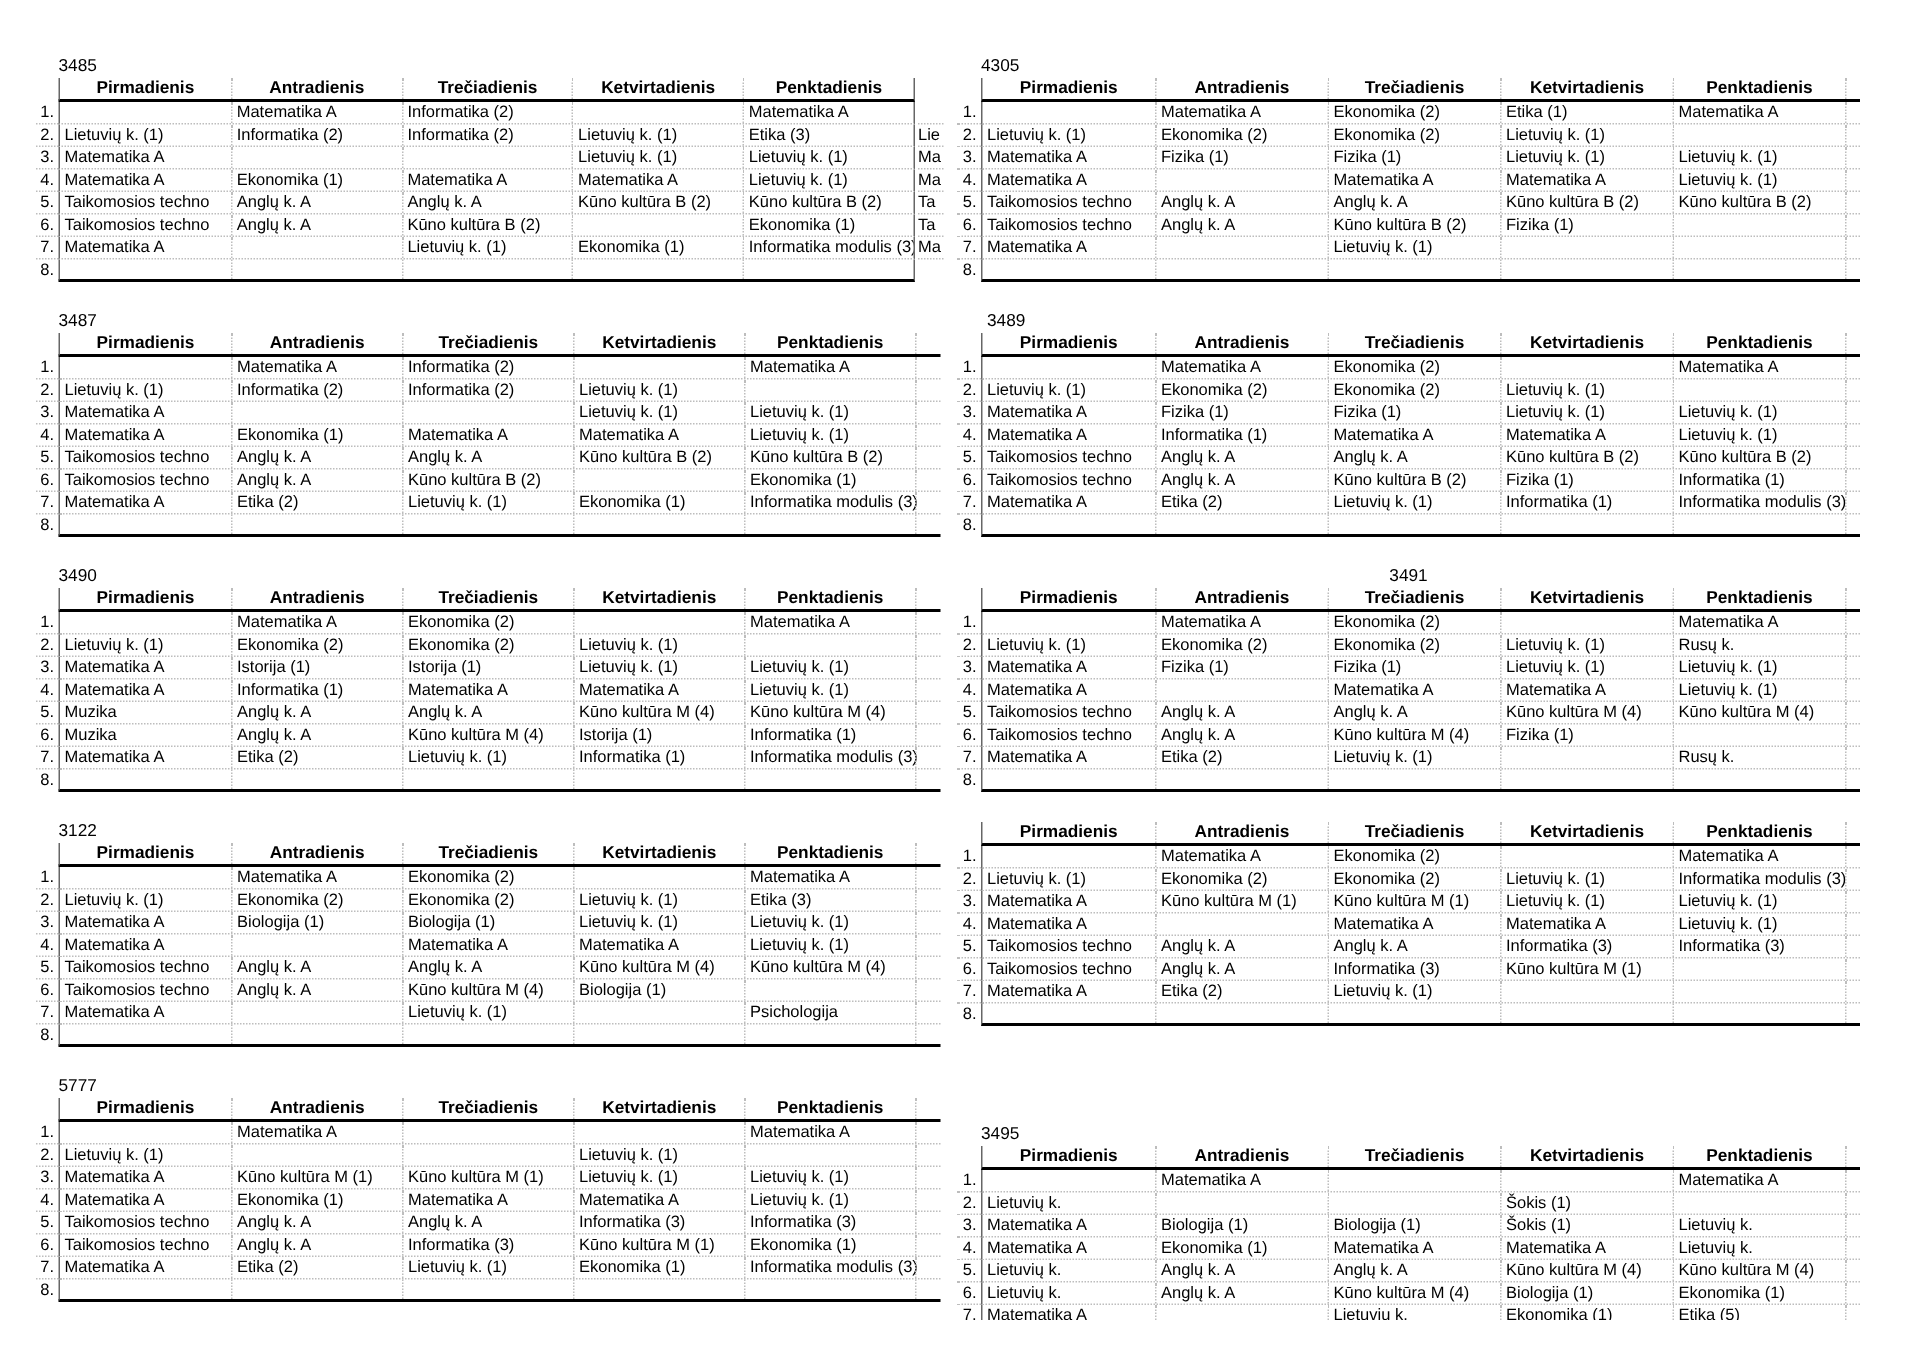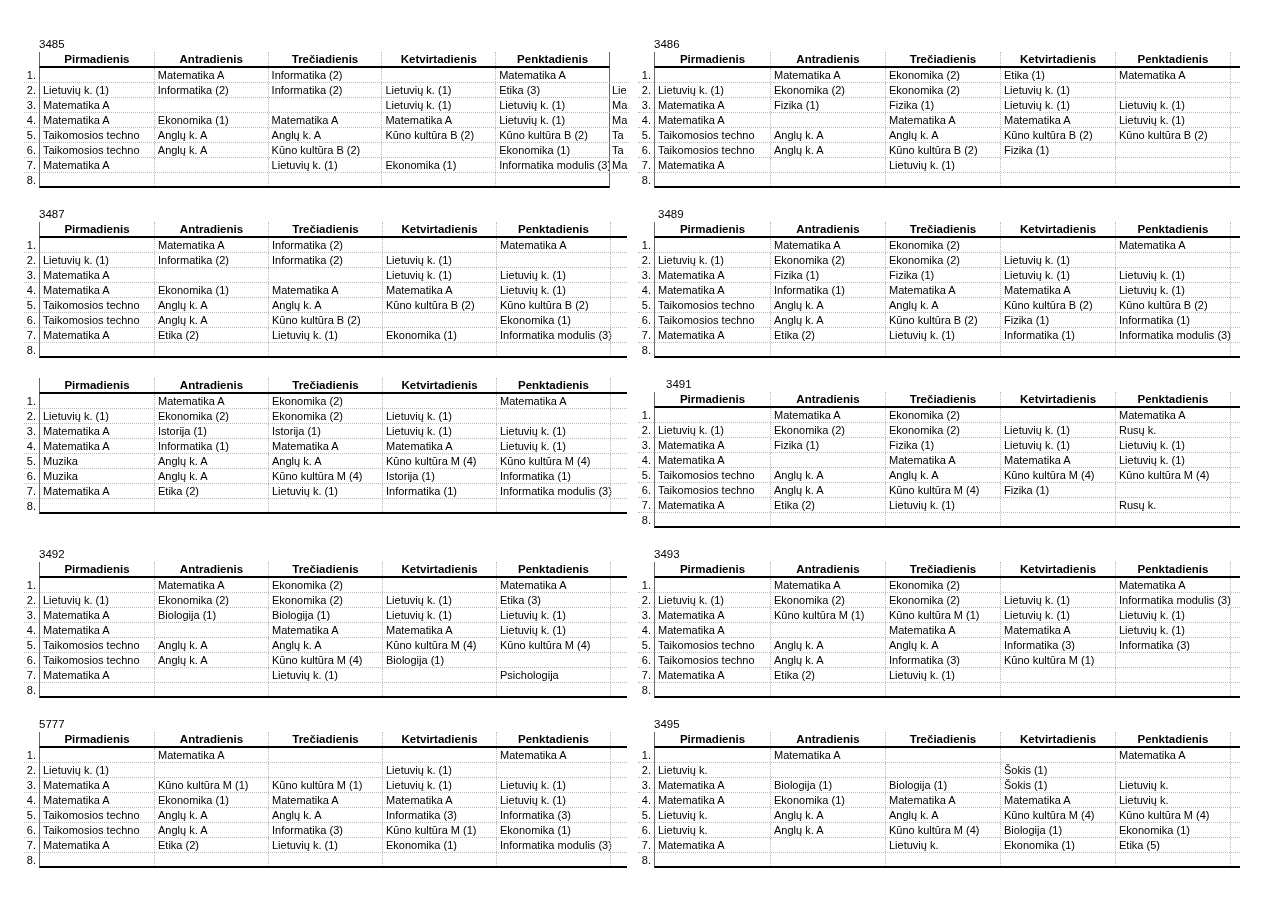--- a/index.html
+++ b/index.html
@@ -139,21 +139,21 @@
         <div class="frag">Lie</div>
         <div class="frag">Ma</div>
         <div class="frag">Ma</div>
         <div class="frag">Ta</div>
         <div class="frag">Ta</div>
         <div class="frag">Ma</div>
         <div class="frag"></div>
       </div>
       <div class="rwrap">
         <div class="tbl rt" style="left: 0px;">
-          <div class="title" style="margin-left: 16px;">3486</div>
+          <div class="title" style="margin-left: 16px;">4305</div>
           <div class="row header">
             <div class="num" style="width: 16px;"></div>
             <div class="cells">
               <div class="cell">Pirmadienis</div>
               <div class="cell">Antradienis</div>
               <div class="cell">Trečiadienis</div>
               <div class="cell">Ketvirtadienis</div>
               <div class="cell">Penktadienis</div>
               <div class="stub"></div>
             </div>
@@ -452,20 +452,21 @@
               <div class="cell"></div>
               <div class="cell"></div>
               <div class="stub"></div>
             </div>
           </div>
         </div>
       </div>
     </div>
     <div class="pair" style="top: 378px;">
       <div class="tbl lt" style="left: 24px;">
+        <div class="title" style="margin-left: 15px;">3490</div>
         <div class="row header">
           <div class="num" style="width: 15px;"></div>
           <div class="cells">
             <div class="cell">Pirmadienis</div>
             <div class="cell">Antradienis</div>
             <div class="cell">Trečiadienis</div>
             <div class="cell">Ketvirtadienis</div>
             <div class="cell">Penktadienis</div>
             <div class="stub"></div>
           </div>
@@ -554,21 +555,21 @@
             <div class="cell"></div>
             <div class="cell"></div>
             <div class="cell"></div>
             <div class="cell"></div>
             <div class="stub"></div>
           </div>
         </div>
       </div>
       <div class="rwrap">
         <div class="tbl rt" style="left: 0px;">
-          <div class="title" style="margin-left: 28px;">3491</div>
+          <div class="title" style="margin-left: 0; text-align: center;">3491</div>
           <div class="row header">
             <div class="num" style="width: 16px;"></div>
             <div class="cells">
               <div class="cell">Pirmadienis</div>
               <div class="cell">Antradienis</div>
               <div class="cell">Trečiadienis</div>
               <div class="cell">Ketvirtadienis</div>
               <div class="cell">Penktadienis</div>
               <div class="stub"></div>
             </div>
@@ -659,21 +660,21 @@
               <div class="cell"></div>
               <div class="cell"></div>
               <div class="stub"></div>
             </div>
           </div>
         </div>
       </div>
     </div>
     <div class="pair" style="top: 548px;">
       <div class="tbl lt" style="left: 24px;">
-        <div class="title" style="margin-left: 15px;">3492</div>
+        <div class="title" style="margin-left: 15px;">3122</div>
         <div class="row header">
           <div class="num" style="width: 15px;"></div>
           <div class="cells">
             <div class="cell">Pirmadienis</div>
             <div class="cell">Antradienis</div>
             <div class="cell">Trečiadienis</div>
             <div class="cell">Ketvirtadienis</div>
             <div class="cell">Penktadienis</div>
             <div class="stub"></div>
           </div>
@@ -762,21 +763,20 @@
             <div class="cell"></div>
             <div class="cell"></div>
             <div class="cell"></div>
             <div class="cell"></div>
             <div class="stub"></div>
           </div>
         </div>
       </div>
       <div class="rwrap">
         <div class="tbl rt" style="left: 0px;">
-          <div class="title" style="margin-left: 16px;">3493</div>
           <div class="row header">
             <div class="num" style="width: 16px;"></div>
             <div class="cells">
               <div class="cell">Pirmadienis</div>
               <div class="cell">Antradienis</div>
               <div class="cell">Trečiadienis</div>
               <div class="cell">Ketvirtadienis</div>
               <div class="cell">Penktadienis</div>
               <div class="stub"></div>
             </div>
@@ -970,21 +970,21 @@
             <div class="cell"></div>
             <div class="cell"></div>
             <div class="cell"></div>
             <div class="cell"></div>
             <div class="stub"></div>
           </div>
         </div>
       </div>
       <div class="rwrap">
         <div class="tbl rt" style="left: 0px;">
-          <div class="title" style="margin-left: 16px;">3495</div>
+          <div class="title" style="margin-left: 16px; margin-top: 32px;">3495</div>
           <div class="row header">
             <div class="num" style="width: 16px;"></div>
             <div class="cells">
               <div class="cell">Pirmadienis</div>
               <div class="cell">Antradienis</div>
               <div class="cell">Trečiadienis</div>
               <div class="cell">Ketvirtadienis</div>
               <div class="cell">Penktadienis</div>
               <div class="stub"></div>
             </div>

